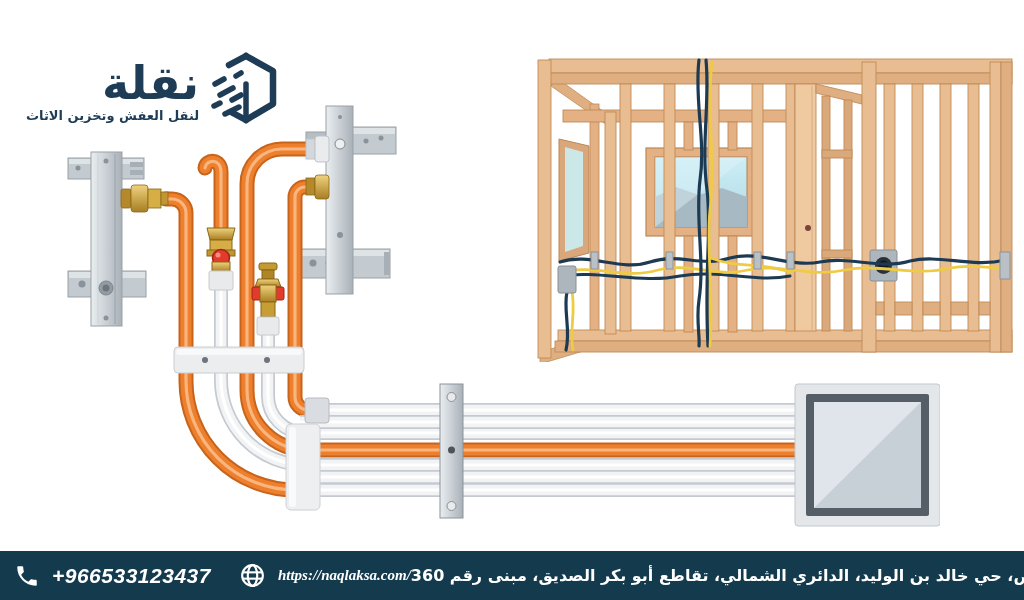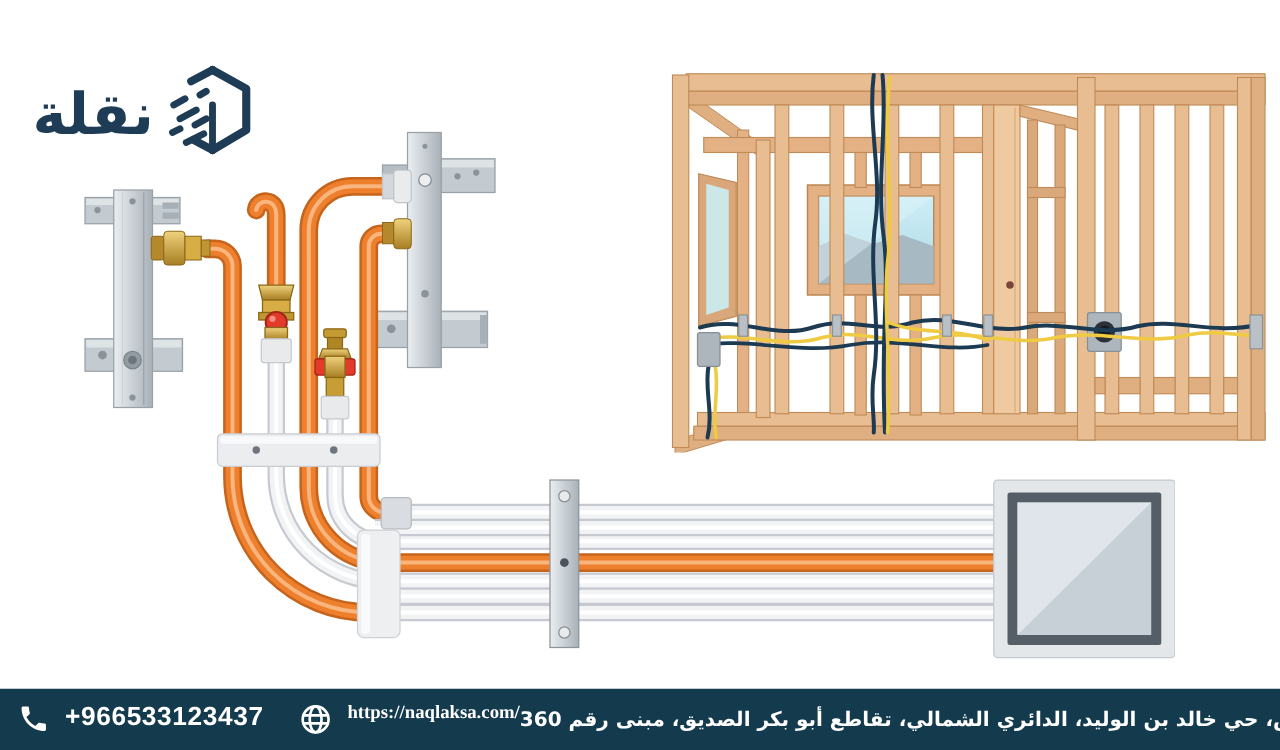--- a/index.html
+++ b/index.html
@@ -9,35 +9,36 @@
   .logo{position:absolute;left:26px;top:50px;display:flex;align-items:center;gap:10px;}
   .logo-text{display:flex;flex-direction:column;align-items:flex-end;}
   .brand{font-size:46px;font-weight:bold;color:#1E3C55;line-height:1.0;direction:rtl;}
   .tagline{font-size:13px;font-weight:bold;color:#1E3C55;margin-top:2px;direction:rtl;white-space:nowrap;}
   
   .framing-svg{position:absolute;left:530px;top:40px;}
   .plumbing-svg{position:absolute;left:55px;top:95px;}
   
   .bottombar{position:absolute;left:0;bottom:0;width:100%;height:49px;background:#143A4E;
              display:flex;align-items:center;padding:0 14px;box-sizing:border-box;color:#ffffff;}
-  .bar-left{display:flex;gap:12px;}
+  .bar-left{display:flex;align-items:center;gap:12px;font-style:italic;}
   .phone-num{font-family:"Liberation Sans","DejaVu Sans",sans-serif;font-weight:bold;font-size:21px;letter-spacing:.5px;margin-right:16px;}
   .site-url{font-family:"Liberation Serif","DejaVu Serif",serif;font-weight:bold;font-size:15px;}
   .bar-right{margin-left:auto;display:flex;align-items:center;gap:10px;}
   .address{direction:rtl;unicode-bidi:embed;font-family:"DejaVu Sans",sans-serif;font-weight:bold;font-size:16px;white-space:nowrap;}
   .bar-icon{flex:0 0 auto;display:block;}
 </style>
 </head>
 <body>
 
 <div class="stage">
 
   <div class="logo">
     <div class="logo-text">
       <div class="brand">نقلة</div>
+      <div class="tagline">لنقل العفش وتخزين الاثاث</div>
     </div>
     <svg width="72" height="82" viewBox="0 0 72 82">
       <g fill="none" stroke="#1E3C55" stroke-width="6.5" stroke-linecap="round" stroke-linejoin="round">
         <path d="M37 6 L64 21 V54 L37 70"></path>
         <path d="M37 6 L20 15"></path>
         <path d="M37 70 L22 62"></path>
         <path d="M37 34 V70" stroke-width="5.5"></path>
       </g>
       <g stroke="#1E3C55" stroke-width="5.5" stroke-linecap="round">
         <line x1="6" y1="34" x2="15" y2="29"></line>

